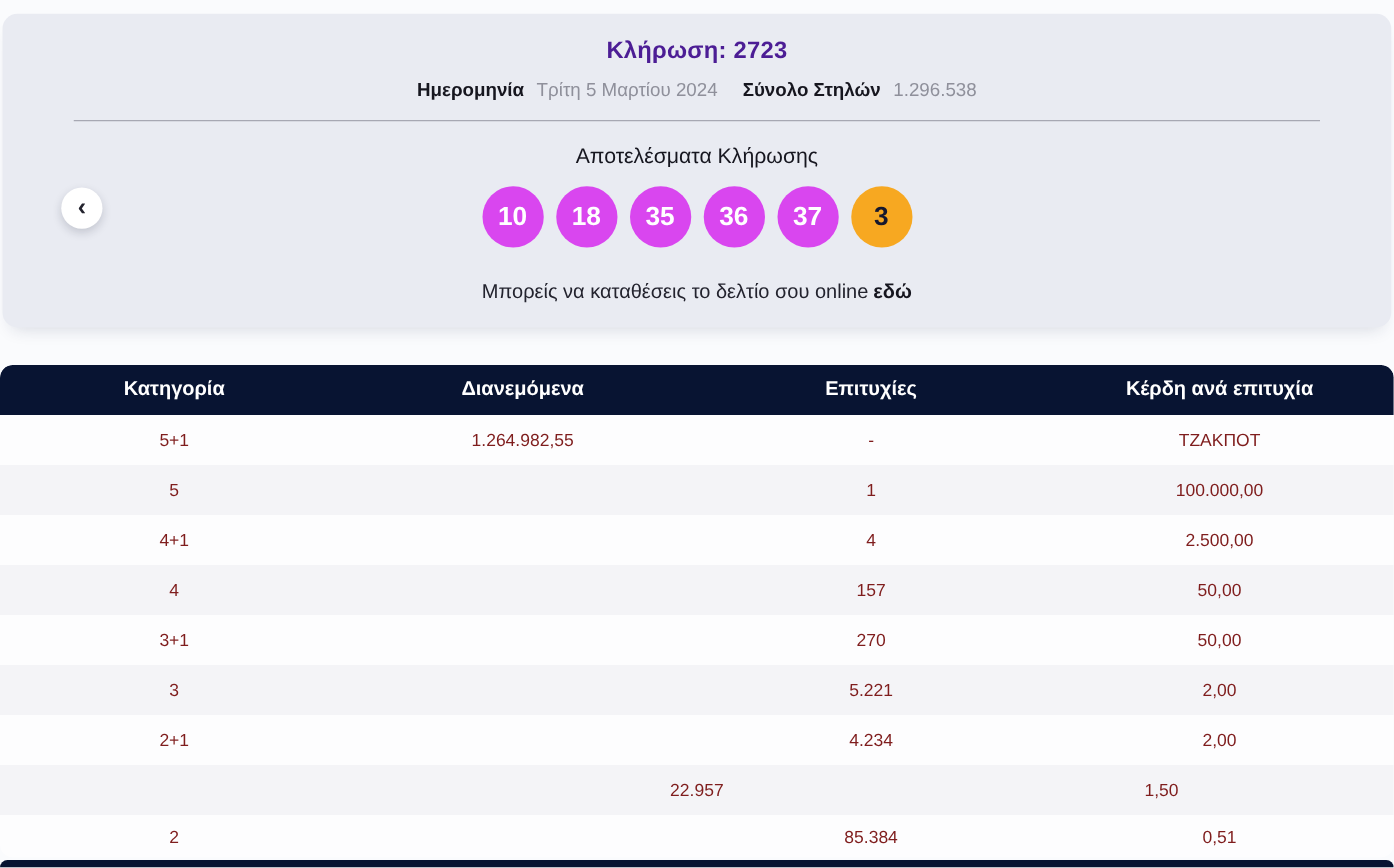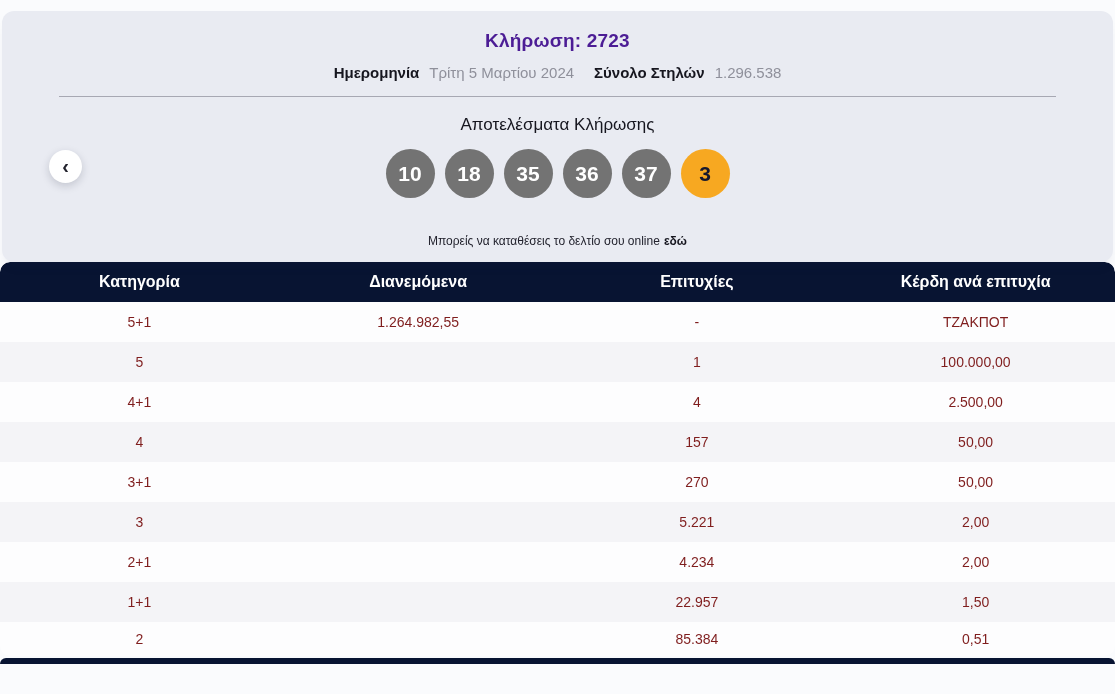--- a/index.html
+++ b/index.html
@@ -55,27 +55,27 @@
     gap:10px;
   }
   .ball {
     width:49px; height:49px;
     border-radius:50%;
     display:flex;
     align-items:center;
     justify-content:center;
     font-size:21px;
     font-weight:bold;
-    background:#737373;
+    background:#d946ef;
     color:#ffffff;
   }
   .ball.bonus { background:#f7a821; color:#16182e; }
   .deposit {
-    margin-top:36px;
-    font-size:12px;
+    margin-top:27px;
+    font-size:16px;
     color:#23232e;
   }
   .deposit-link {
     font-weight:bold;
     color:#16161f;
     margin-left:4px;
     text-decoration:none;
     cursor:pointer;
   }
   .prev-btn {
@@ -94,20 +94,21 @@
   .chevron {
     font-size:20px;
     font-weight:bold;
     color:#23232e;
     line-height:1;
     transform:translateY(-1px);
   }
 
   
   .table-wrap {
+    margin-top:30px;
     width:1115px;
     border-radius:10px 10px 10px 10px;
     overflow:hidden;
     text-align:right;
   }
   .thead {
     display:flex;
     height:40px;
     background:#081432;
     border-radius:10px 10px 0 0;
@@ -225,21 +226,20 @@
           <div class="cell">5.221</div>
           <div class="cell">2,00</div>
         </div>
         <div class="trow">
           <div class="cell">2+1</div>
           <div class="cell"></div>
           <div class="cell">4.234</div>
           <div class="cell">2,00</div>
         </div>
         <div class="trow">
-          <div class="cell">1+1</div>
           <div class="cell"></div>
           <div class="cell">22.957</div>
           <div class="cell">1,50</div>
         </div>
         <div class="trow">
           <div class="cell">2</div>
           <div class="cell"></div>
           <div class="cell">85.384</div>
           <div class="cell">0,51</div>
         </div>

